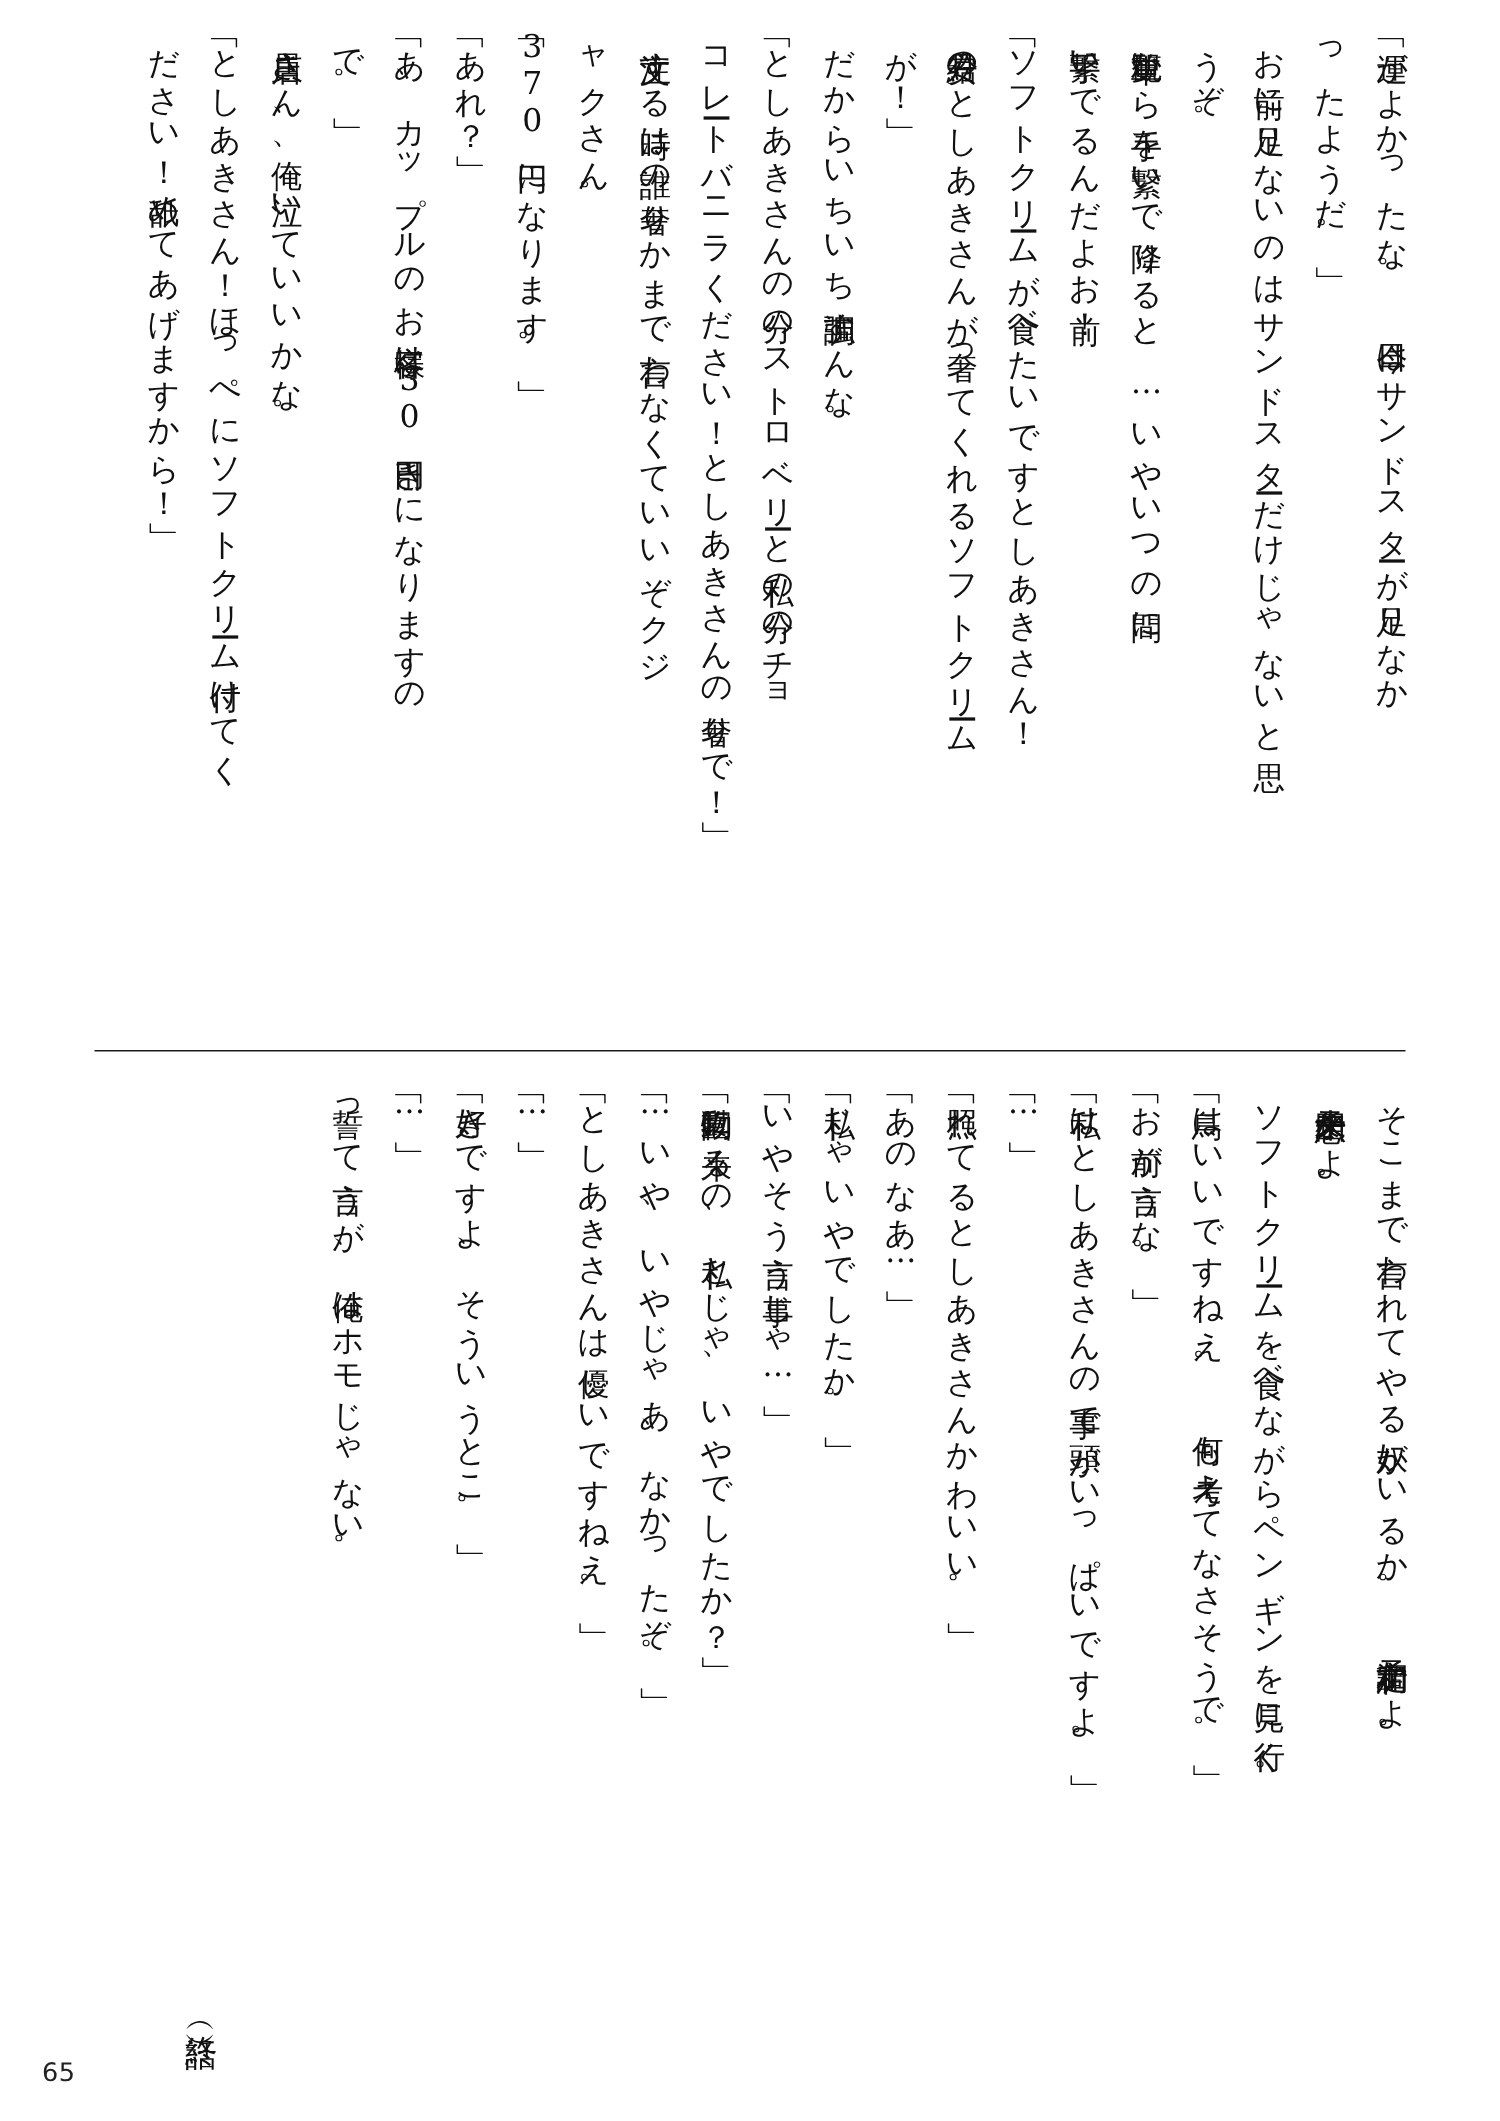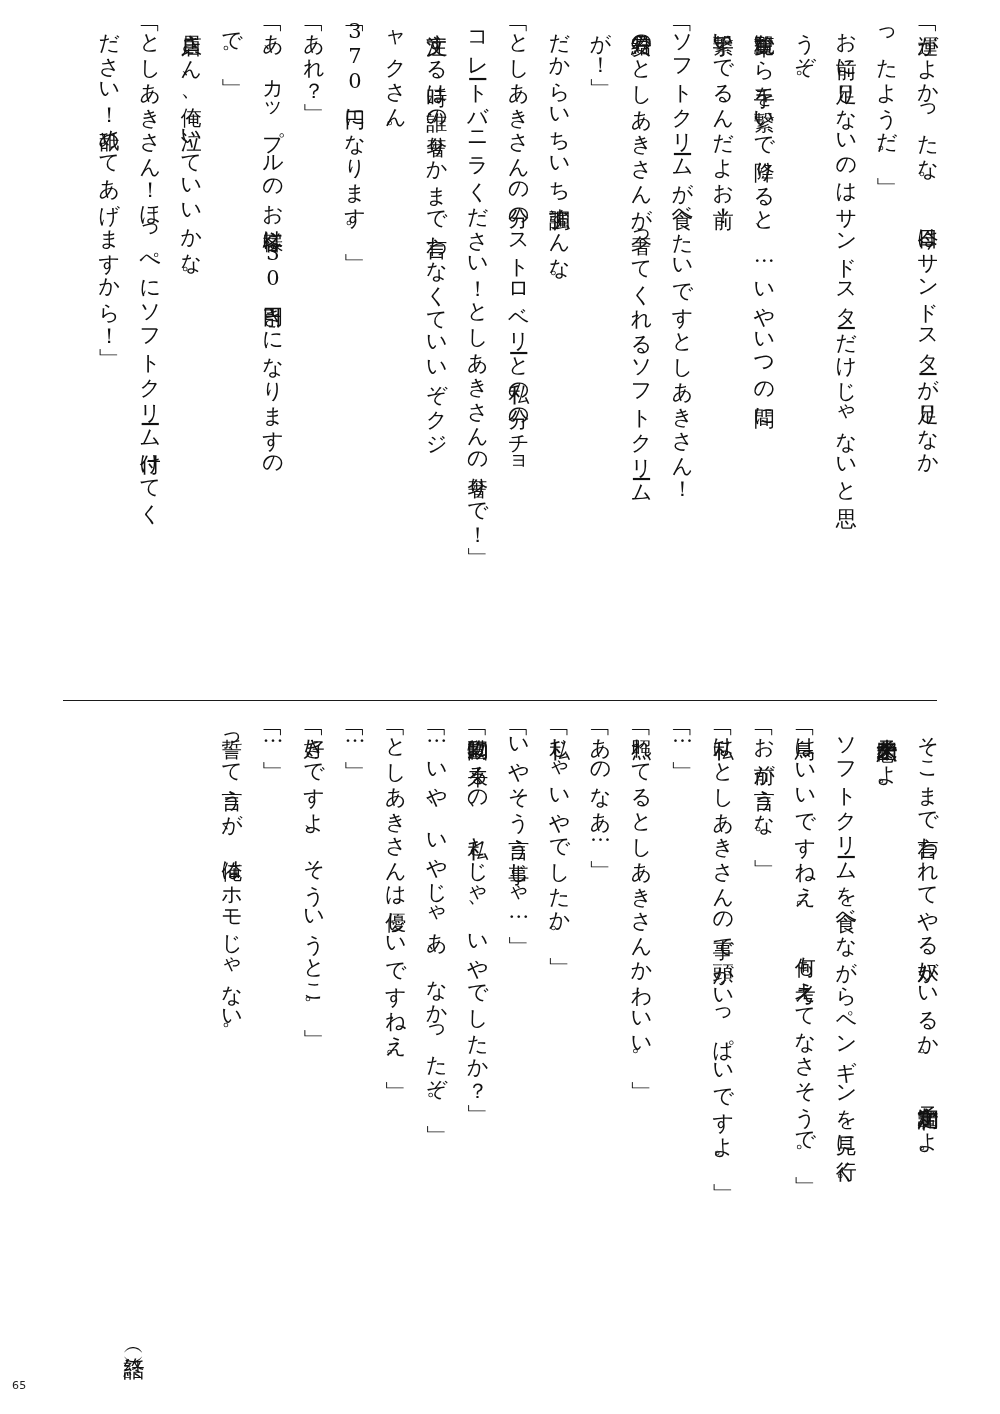--- a/index.html
+++ b/index.html
@@ -60,23 +60,23 @@
     position: absolute;
     left: 63px;
     right: 63px;
     top: 700px;
     height: 1px;
     background: #1a1a1a;
   }
 
   .page-number {
     position: absolute;
-    left: 12px;
+    left: 28px;
     bottom: 22px;
-    font-size: 11px;
+    font-size: 17px;
     color: #222222;
     font-family: "DejaVu Sans", "Liberation Sans", sans-serif;
     letter-spacing: 0.02em;
   }
 
   .end-mark {
     position: absolute;
     left: 120px;
     bottom: 70px;
     writing-mode: vertical-rl;

